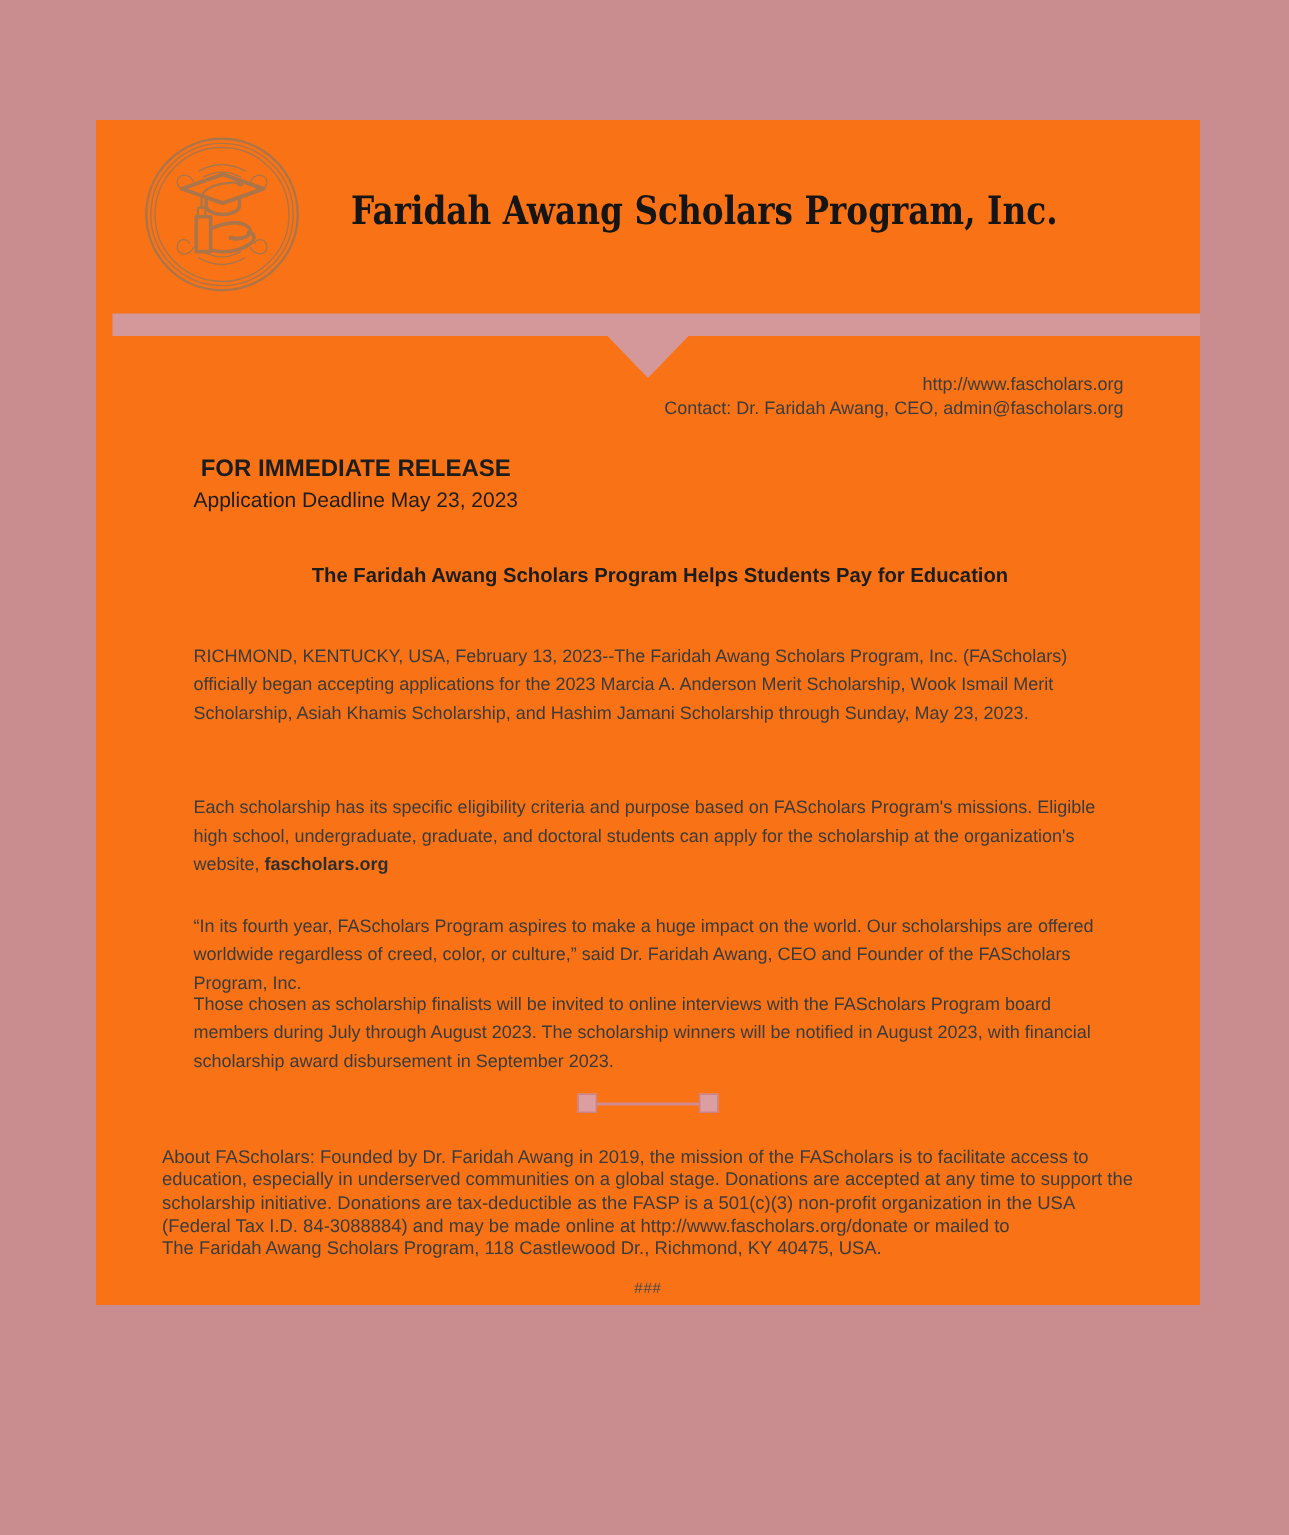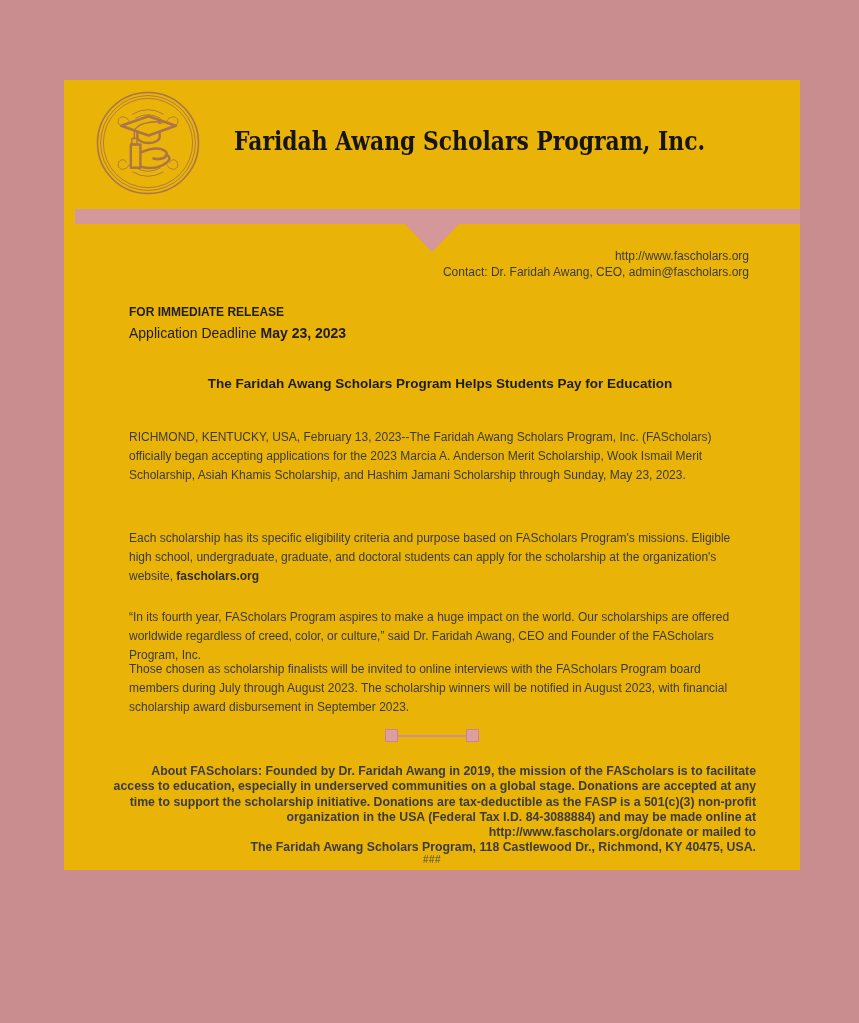--- a/index.html
+++ b/index.html
@@ -4,21 +4,21 @@
 <style>
   * { margin:0; padding:0; box-sizing:border-box; }
   html,body { width:859px; height:1023px; }
   body { font-family:"Liberation Sans", sans-serif; }
   .page {
     position:relative; width:859px; height:1023px;
     background:#c98d8f; overflow:hidden;
   }
   .card {
     position:absolute; left:64px; top:80px; width:736px; height:790px;
-    background:#eab308;
+    background:#f97316;
   }
   .logo { position:absolute; left:32px; top:11px; width:104px; height:104px; }
   .org-title {
     position:absolute; left:170px; top:46px;
     font-family:"DejaVu Serif", serif; font-weight:bold;
     font-size:26px; color:#151515; white-space:nowrap;
     transform:scaleX(0.84); transform-origin:left top;
   }
   .band {
     position:absolute; left:11px; top:129px; width:calc(100% - 11px); height:15px;
@@ -27,23 +27,23 @@
   .pointer {
     position:absolute; left:341px; top:144px; width:0; height:0;
     border-left:27px solid transparent; border-right:27px solid transparent;
     border-top:28px solid #d4989b;
   }
   .contact {
     position:absolute; right:51px; top:169px; text-align:right;
     font-size:12px; line-height:15.5px; color:#3c3c3c;
   }
   .release { position:absolute; left:65px; top:222px; color:#1d1d1d; }
-  .release-label { font-size:12px; font-weight:bold; line-height:21px; }
+  .release-label { font-size:16px; font-weight:bold; line-height:21px;text-align:center; }
   .release-deadline { font-size:14px; line-height:21px; }
-  .release-deadline b { font-weight:bold;margin-top:47px; }
+  .release-deadline b { font-weight:normal;margin-top:47px; }
   .headline {
     position:absolute; left:65px; top:294px; width:622px; text-align:center;
     font-size:13.5px; font-weight:bold; line-height:19px; color:#1d1d1d;
   }
   .para {
     position:absolute; left:65px; width:622px;
     font-size:12px; line-height:18.8px; color:#3b3b3b;
   }
   .para b { font-weight:bold; color:#2e2e2e; }
   .p1 { top:348px; }
@@ -52,22 +52,22 @@
   .p4 { top:580px; }
   .divider {
     position:absolute; left:0; top:649px; width:100%;
     display:flex; justify-content:center; align-items:center;
   }
   .divider-square {
     width:13px; height:13px; background:#db9fa2; border:1px solid #cd8488;
   }
   .divider-line { width:68px; height:2px; background:#d08c90; }
   .about {
-    position:absolute; left:44px; top:684px; width:648px; text-align:right;
-    font-size:12.3px; line-height:15.3px; color:#3c3c3c;font-weight:bold;
+    position:absolute; left:44px; top:684px; width:648px; text-align:left;
+    font-size:12.3px; line-height:15.3px; color:#3c3c3c;
   }
   .end-mark {
     position:absolute; left:0; top:774px; width:100%; text-align:center;
     font-size:10px; color:#4a4a4a; letter-spacing:0.5px;
   }
 </style>
 </head>
 <body>
 
 <div class="page">

